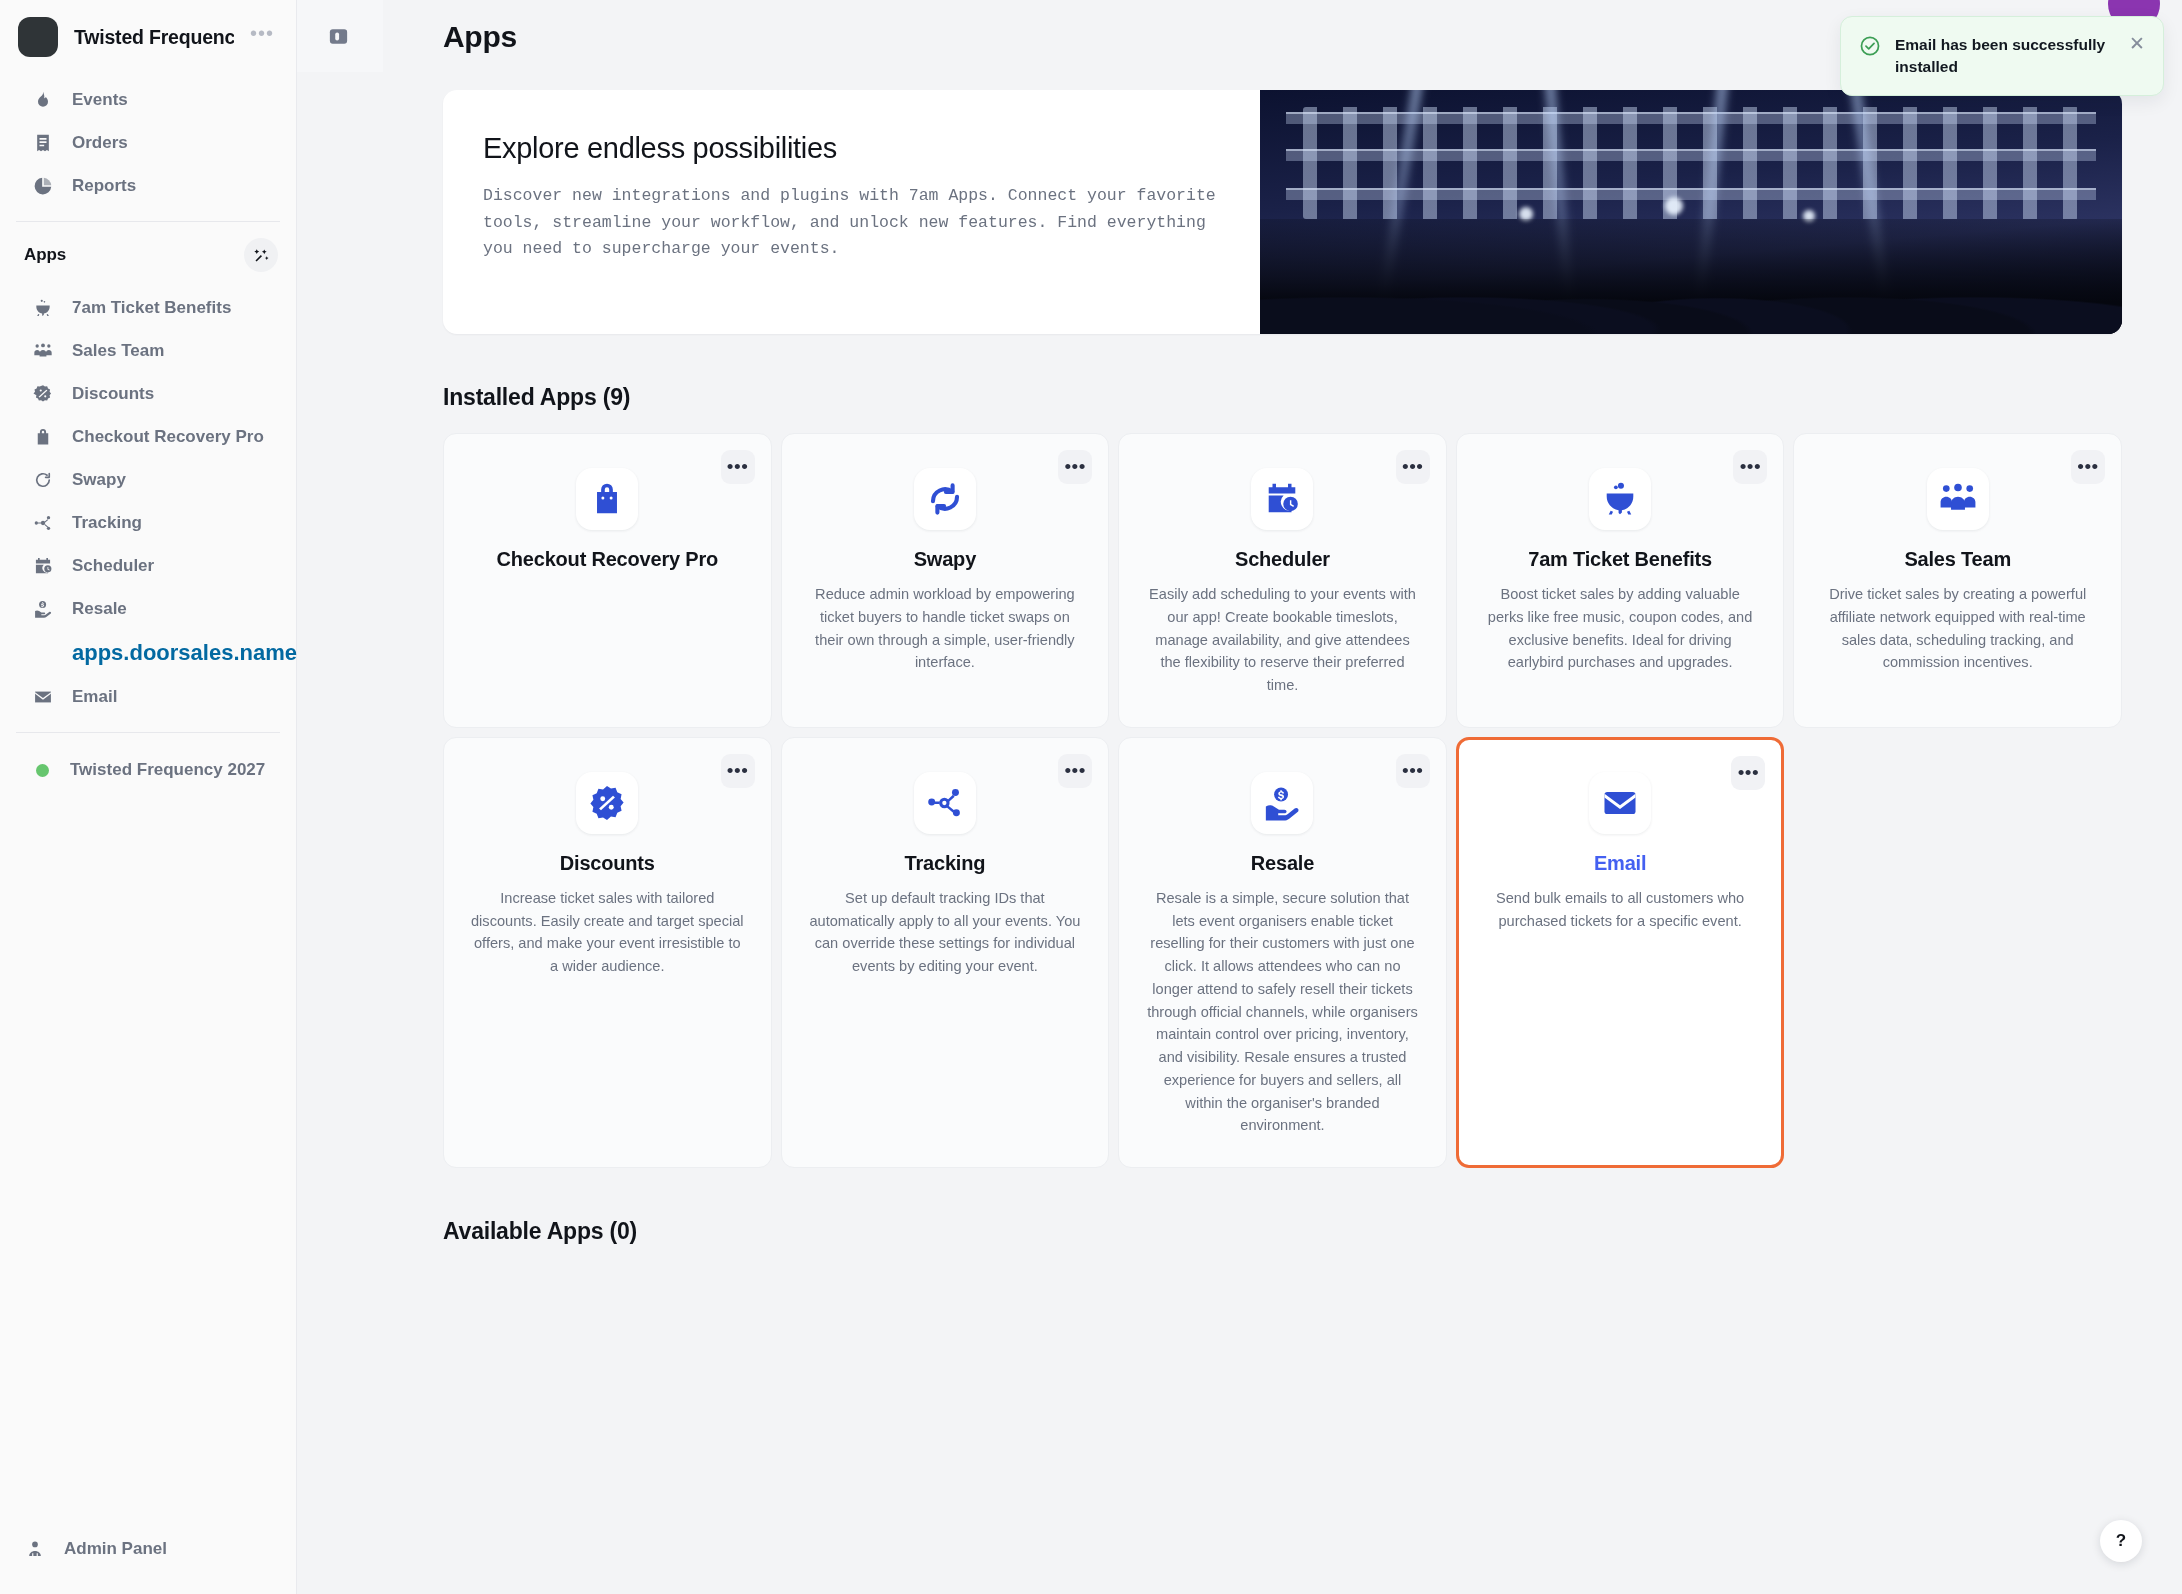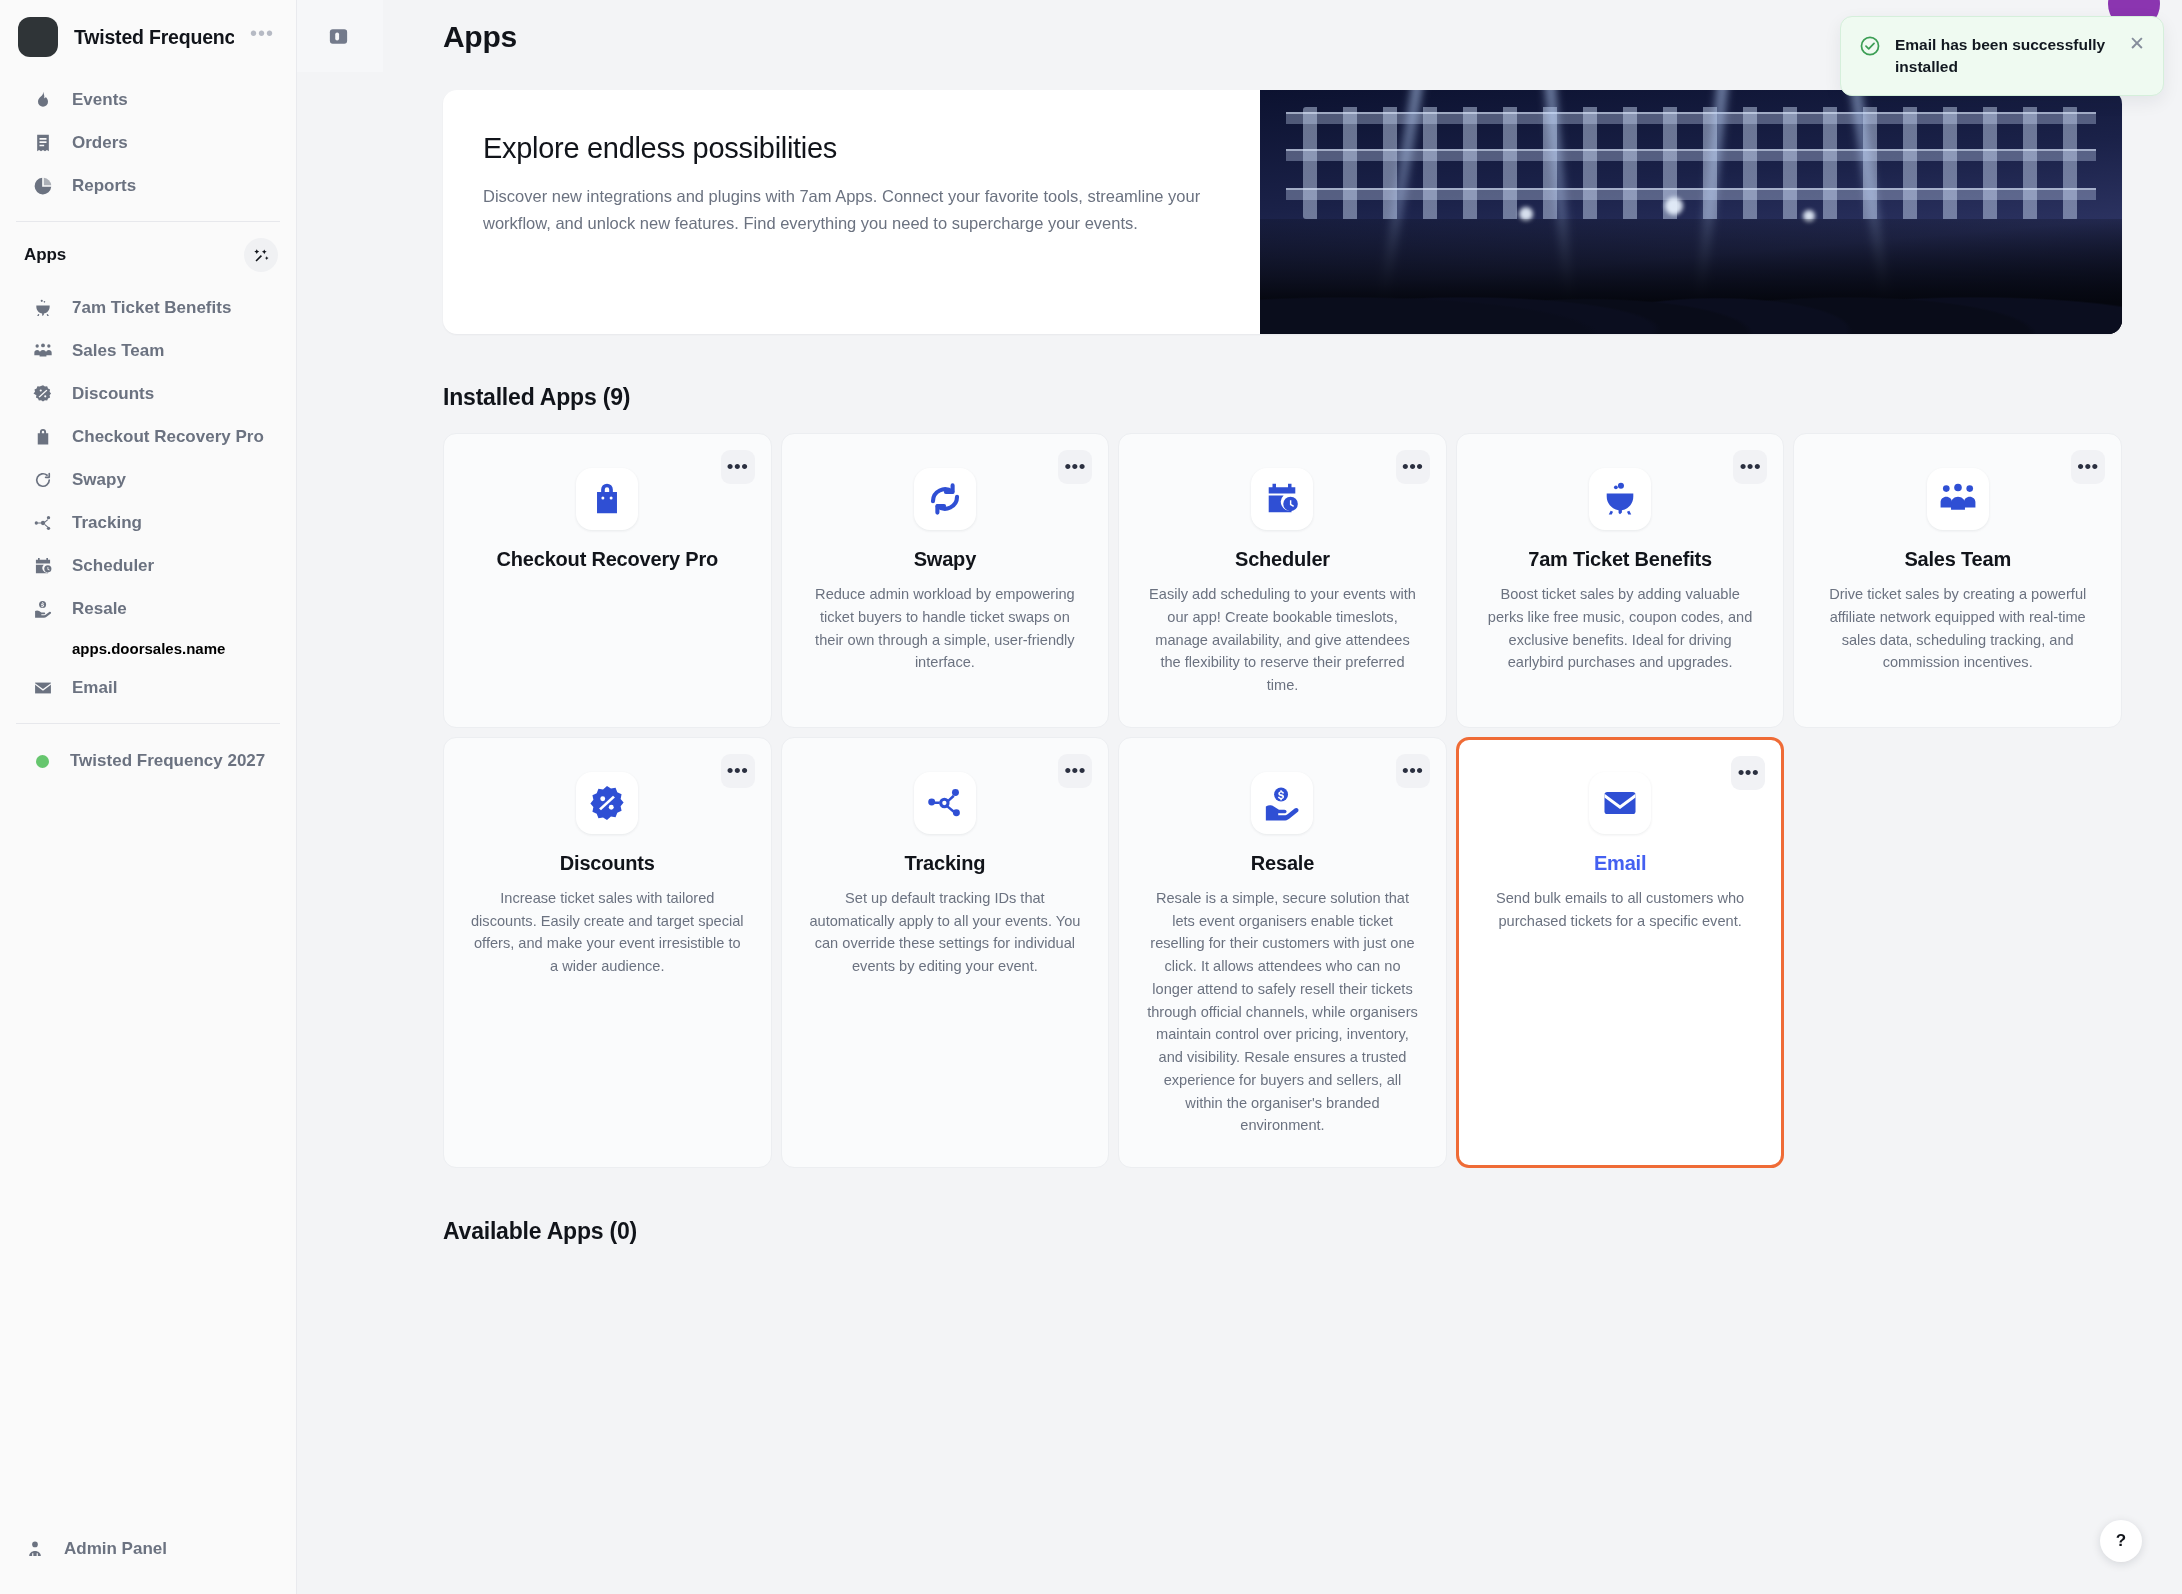--- a/index.html
+++ b/index.html
@@ -62,22 +62,22 @@
   }
   .round-btn {
     width: 34px; height: 34px; border-radius: 50%;
     background: #f0f1f3; border: none;
     display: flex; align-items: center; justify-content: center;
     cursor: pointer; color: #11141a;
   }
   .round-btn svg { width: 17px; height: 17px; }
 
   .muted-key {
-    padding: 8px 12px 8px 52px; font-size: 15px;
-    color: #000000; font-weight: 600; margin-bottom: 3px;
+    padding: 8px 12px 8px 52px; font-size: 22px;
+    color: #0369a1; font-weight: 600; margin-bottom: 3px;
   }
   .evt-dot {
     width: 13px; height: 13px; border-radius: 50%;
     background: #66c66e; flex: 0 0 13px; margin-left: 4px;
   }
   .spacer { flex: 1; }
   .sidebar-footer {
     padding: 0 12px 22px 12px;
   }
 
@@ -113,21 +113,21 @@
     display: flex; overflow: hidden; min-height: 244px;
     box-shadow: 0 1px 2px rgba(16,24,40,.05);
   }
   .hero-left { flex: 1; padding: 42px 40px 40px 40px; }
   .hero-h {
     font-size: 29px; font-weight: 400; color: #11141a;
     margin-bottom: 18px; letter-spacing: -.3px;
   }
   .hero-p {
     font-size: 16.5px; line-height: 1.62; color: #6b7280;
-    max-width: 880px; margin-bottom: 30px;
+    max-width: 880px; margin-bottom: 30px; font-family: Liberation Mono, monospace;
   }
   .explore-btn {
     width: 100%; max-width: 866px; height: 56px;
     background: #4460f1; border: none; border-radius: 10px;
     color: #fff; font-size: 18px; font-weight: 700;
     font-family: inherit; cursor: pointer;
     display: flex; align-items: center; justify-content: center; gap: 14px;
   }
   .explore-btn svg { width: 20px; height: 20px; }
   .hero-right {

